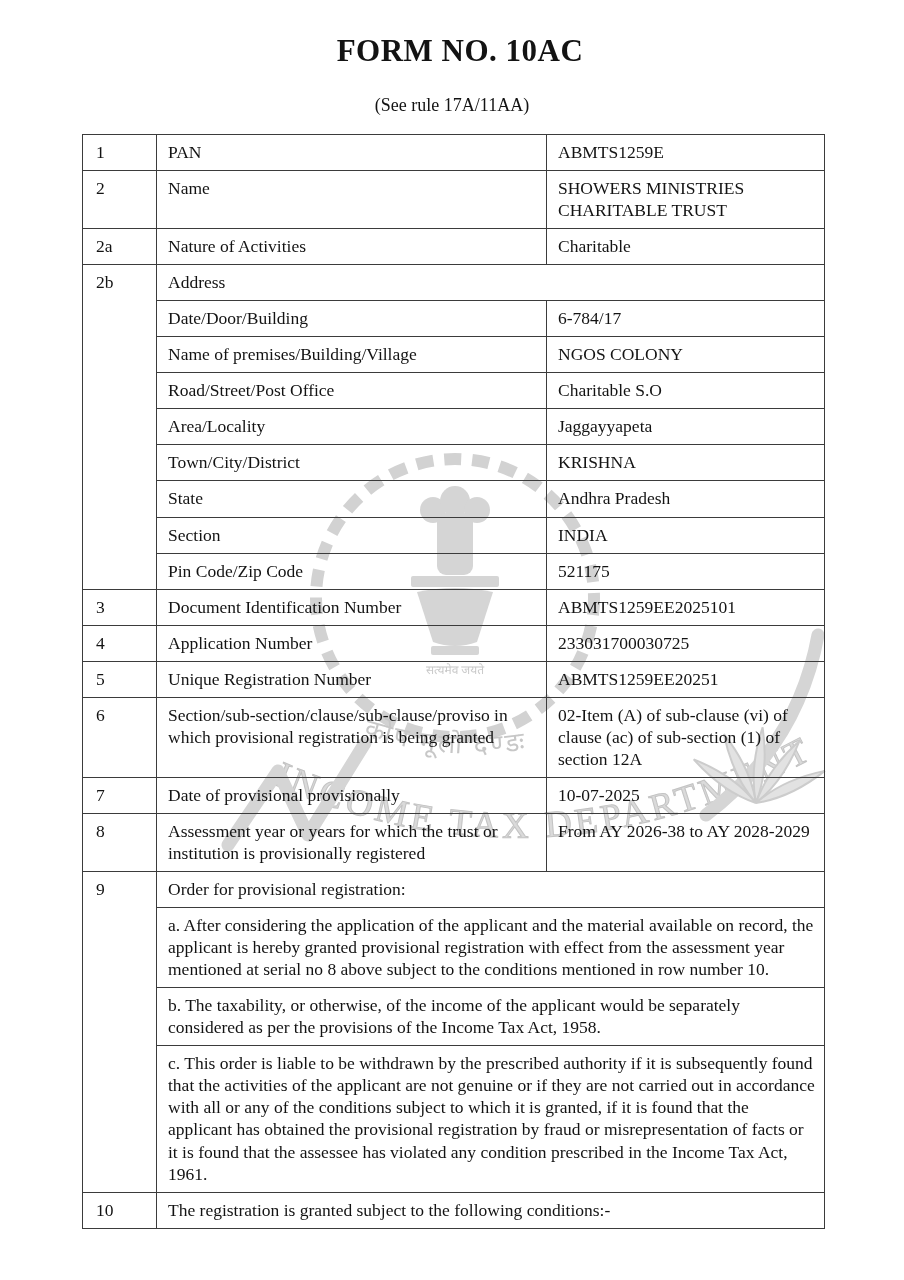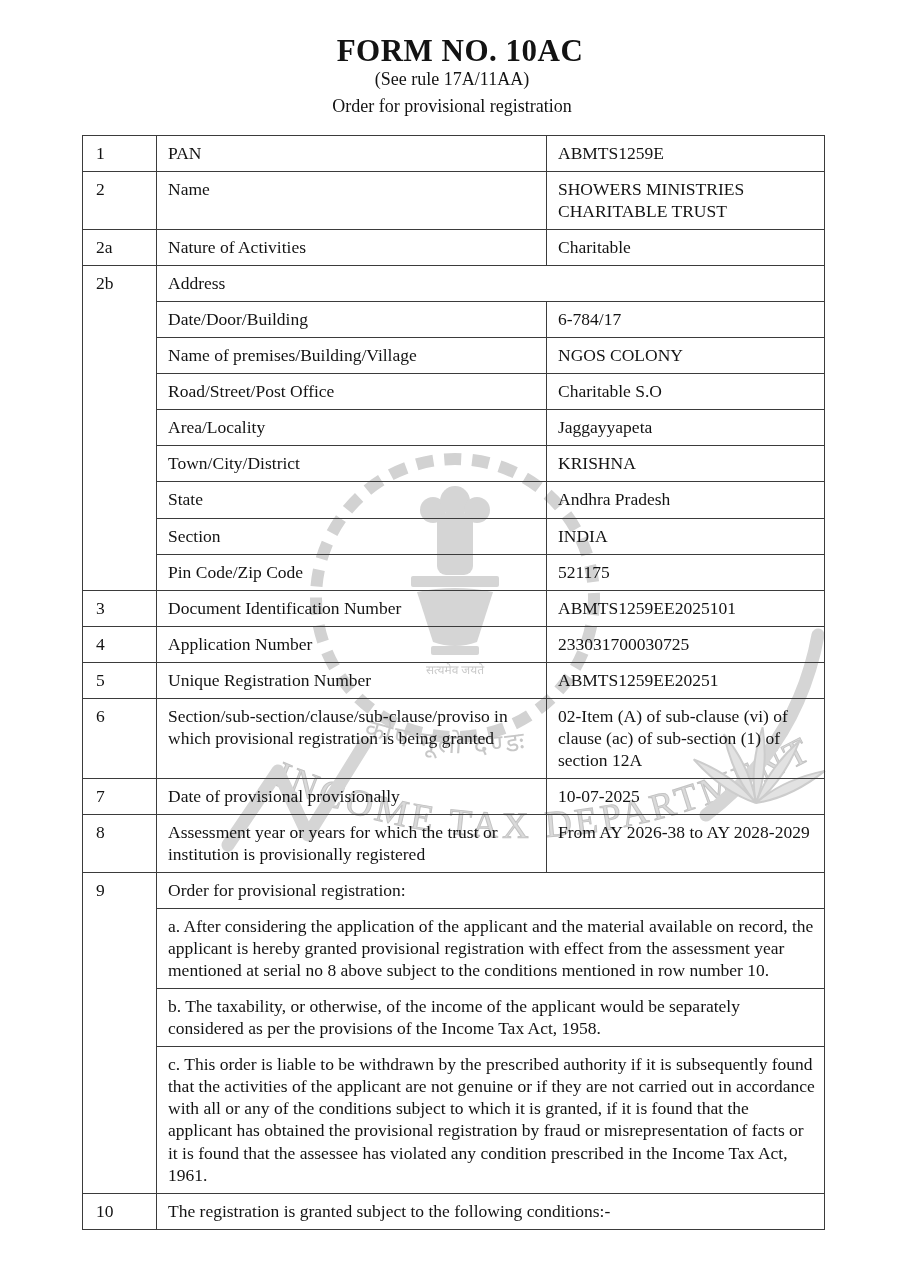--- a/index.html
+++ b/index.html
@@ -1,21 +1,21 @@
 <!DOCTYPE html>
 <html><head>
 <meta charset="utf-8">
 <style>
   html,body { margin:0; padding:0; background:#ffffff; }
   .page {
     position:relative; width:904px; height:1280px; background:#ffffff;
     font-family:"Liberation Serif","DejaVu Serif",serif; color:#131313; overflow:hidden;
   }
   .title { padding-top:33px; text-align:center; font-size:31px; font-weight:700; letter-spacing:0.5px;padding-left:16px; }
-  .sub1  { text-align:center; font-size:18px; }
+  .sub1  { margin-top:26px; text-align:center; font-size:18px; }
   .sub2  { margin-top:6px;  text-align:center; font-size:18px; }
 
   table.form-table {
     position:relative; z-index:2;
     margin:18px 0 0 82px; width:742px;
     border-collapse:collapse; table-layout:fixed;
     background:transparent;
   }
   .form-table td {
     border:1.5px solid #3b3b3b;
@@ -73,21 +73,20 @@
       <path d="M0 0 Q 10 -34 0 -76 Q -10 -34 0 0" transform="rotate(-55)"></path>
       <path d="M0 0 Q 10 -34 0 -76 Q -10 -34 0 0" transform="rotate(-25)"></path>
       <path d="M0 0 Q 10 -34 0 -76 Q -10 -34 0 0" transform="rotate(5)"></path>
       <path d="M0 0 Q 10 -34 0 -76 Q -10 -34 0 0" transform="rotate(35)"></path>
       <path d="M0 0 Q 10 -34 0 -76 Q -10 -34 0 0" transform="rotate(65)"></path>
     </g>
   </svg>
 
   <div class="title">FORM NO. 10AC</div>
   <div class="sub1">(See rule 17A/11AA)</div>
-  <div class="sub2">Order for provisional registration</div>
 
   <table class="form-table">
     <colgroup>
         <col class="c-num">
         <col class="c-label">
         <col class="c-value">
       </colgroup>
     <tbody>
       <tr>
         <td class="num">1</td>

